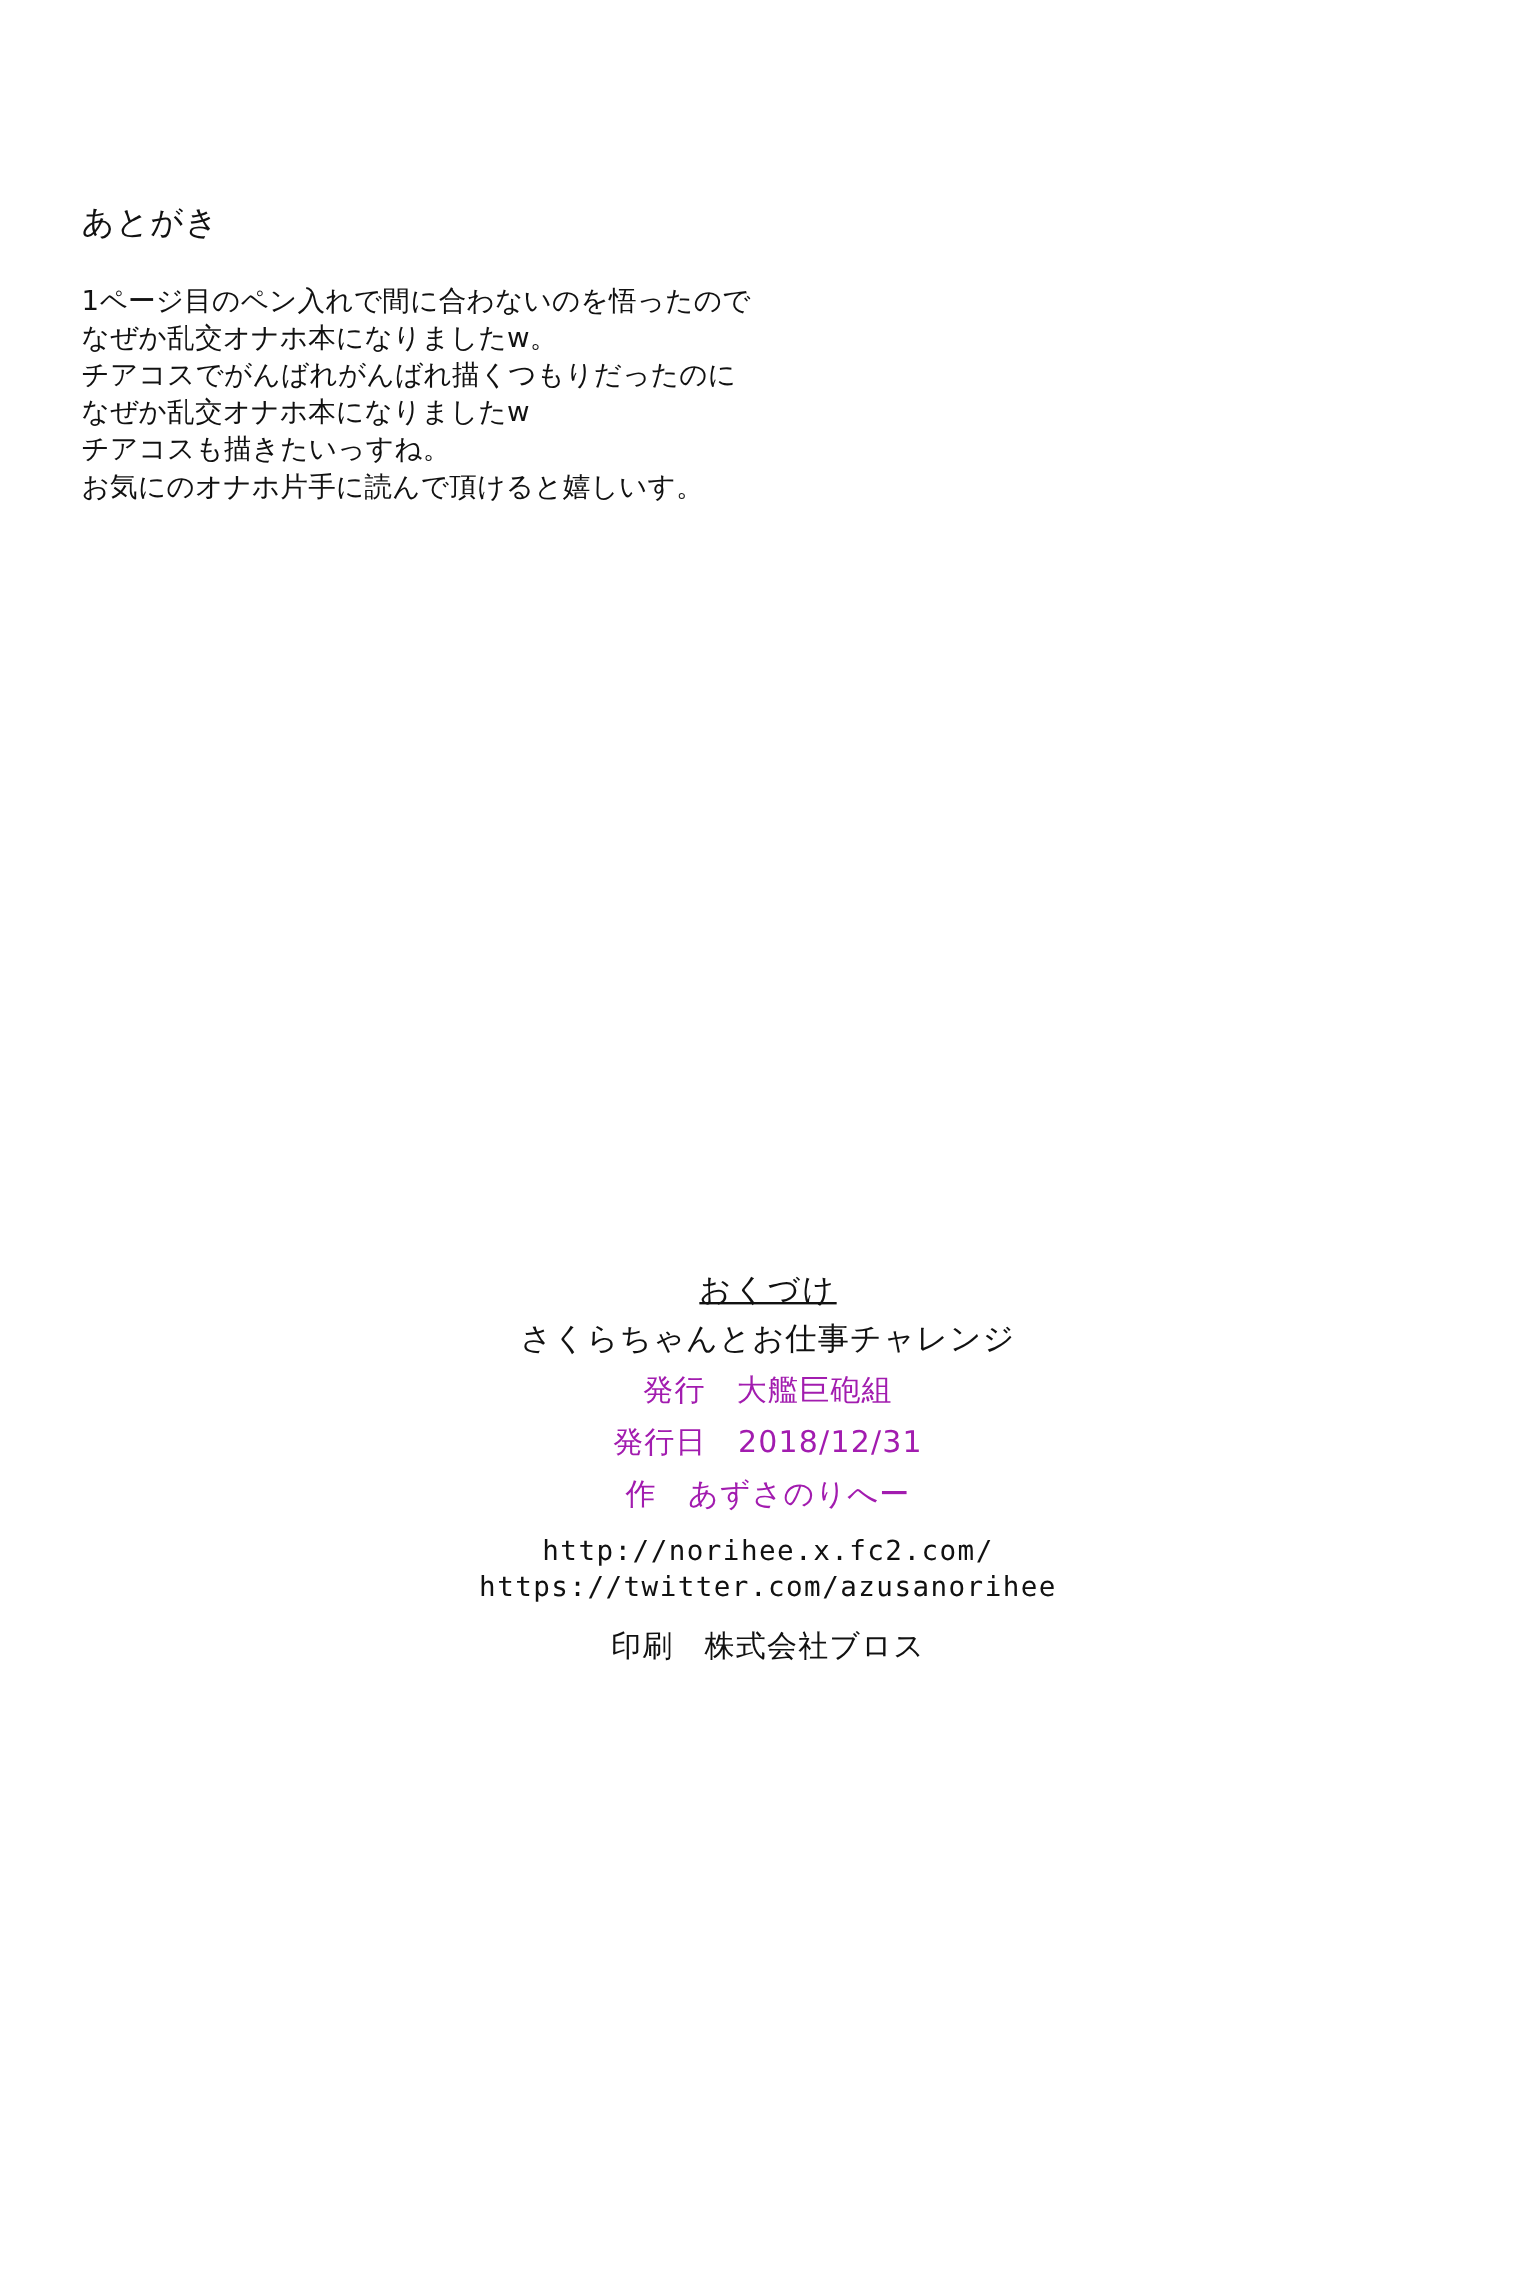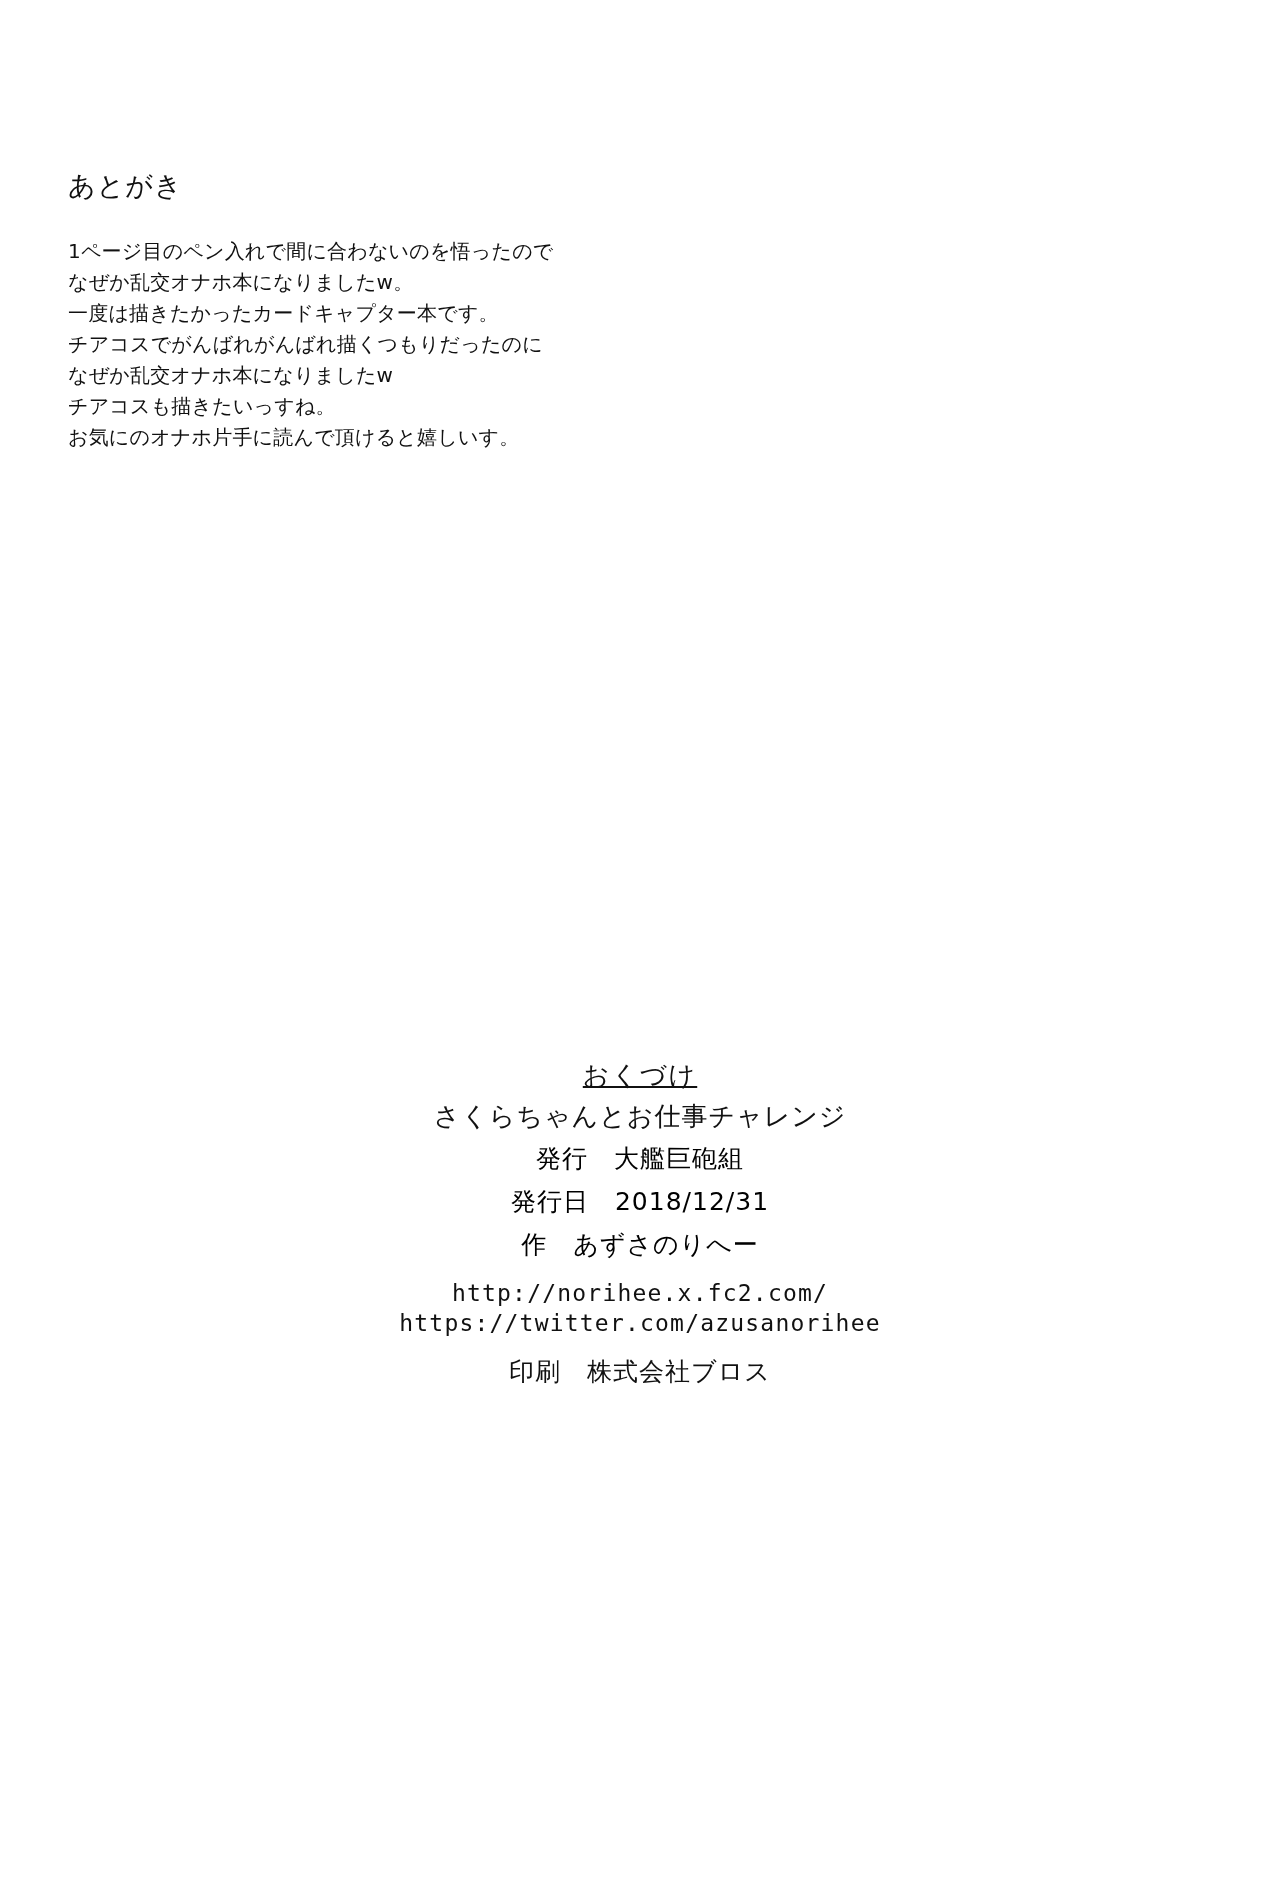--- a/index.html
+++ b/index.html
@@ -36,21 +36,21 @@
     margin: 0 0 34px 0;
     font-weight: 400;
     color: #111;
   }
   .afterword-body {
     margin: 0;
     padding: 0;
     list-style: none;
   }
   .afterword-body li {
-    font-size: 20px;
+    font-size: 23px;
     line-height: 31px;
     letter-spacing: 0.2px;
     color: #111;
     white-space: nowrap;
   }
 
   
   .colophon {
     position: absolute;
     left: 0;
@@ -68,21 +68,21 @@
   .colophon-title {
     font-size: 26px;
     line-height: 42px;
     letter-spacing: 1px;
     color: #111;
   }
   .colophon-line {
     font-size: 25px;
     line-height: 43px;
     letter-spacing: 1px;
-    color: #000000;
+    color: #a21caf;
   }
   .colophon-links {
     margin-top: 12px;
     font-family: "DejaVu Sans Mono", "Liberation Mono", monospace;
   }
   .colophon-link {
     display: block;
     font-size: 23px;
     line-height: 30px;
     letter-spacing: 1.2px;
@@ -100,21 +100,20 @@
 </head>
 <body>
 
 <div class="page">
 
   <section class="afterword">
     <h1 class="afterword-heading">あとがき</h1>
     <ul class="afterword-body">
       <li>1ページ目のペン入れで間に合わないのを悟ったので</li>
       <li>なぜか乱交オナホ本になりましたw。</li>
-      <li>一度は描きたかったカードキャプター本です。</li>
       <li>チアコスでがんばれがんばれ描くつもりだったのに</li>
       <li>なぜか乱交オナホ本になりましたw</li>
       <li>チアコスも描きたいっすね。</li>
       <li>お気にのオナホ片手に読んで頂けると嬉しいす。</li>
     </ul>
   </section>
 
   <section class="colophon">
     <div class="colophon-heading">おくづけ</div>
     <div class="colophon-title">さくらちゃんとお仕事チャレンジ</div>

